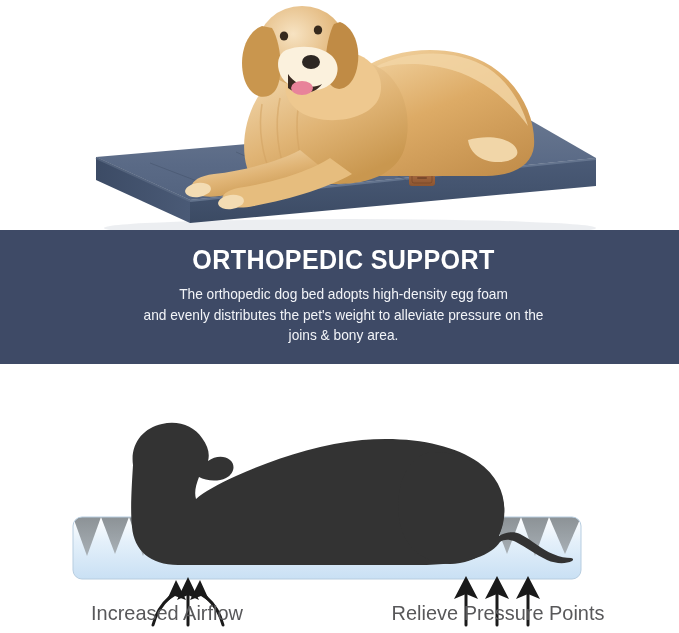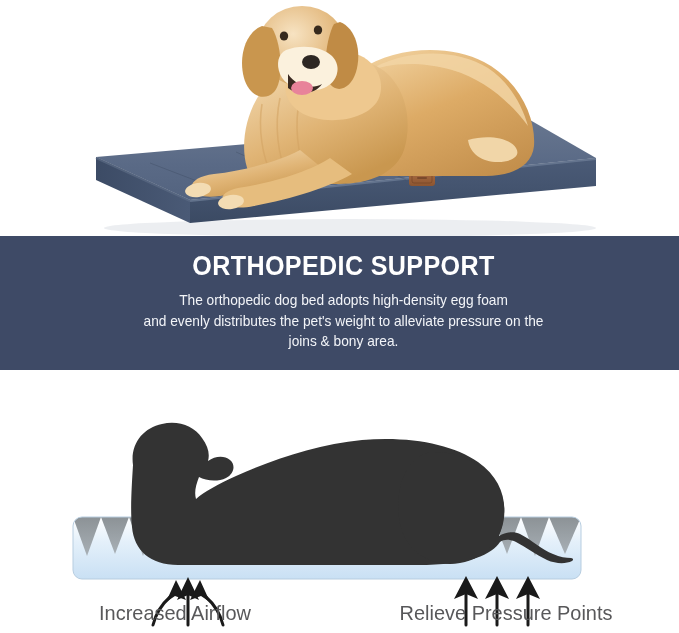--- a/index.html
+++ b/index.html
@@ -25,21 +25,21 @@
   }
   #photo-stage {
     position: absolute;
     left: 0; top: 0;
     width: 679px; height: 248px;
   }
 
   
   #banner {
     position: absolute;
-    left: 0; top: 236px;
+    left: 0; top: 230px;
     width: 679px; height: 134px;
     background: #3e4a66;
     box-sizing: border-box;
     padding-top: 13px;
     text-align: center;
     padding-left: 8px;
   }
   #banner-title {
     color: #ffffff;
     font-size: 27px;
@@ -69,21 +69,21 @@
   }
   #diagram-stage {
     position: absolute;
     left: 0; top: 0;
     width: 679px; height: 251px;
   }
 
   
   #captions {
     position: absolute;
-    left: 8px; top: 598px;
+    left: 0; top: 598px;
     width: 655px; height: 35px;
     display: flex;
     gap: 8px;
   }
   .caption {
     flex: 1 1 50%;
     text-align: center;
     color: #58585a;
     font-size: 21px;
     line-height: 30px;

